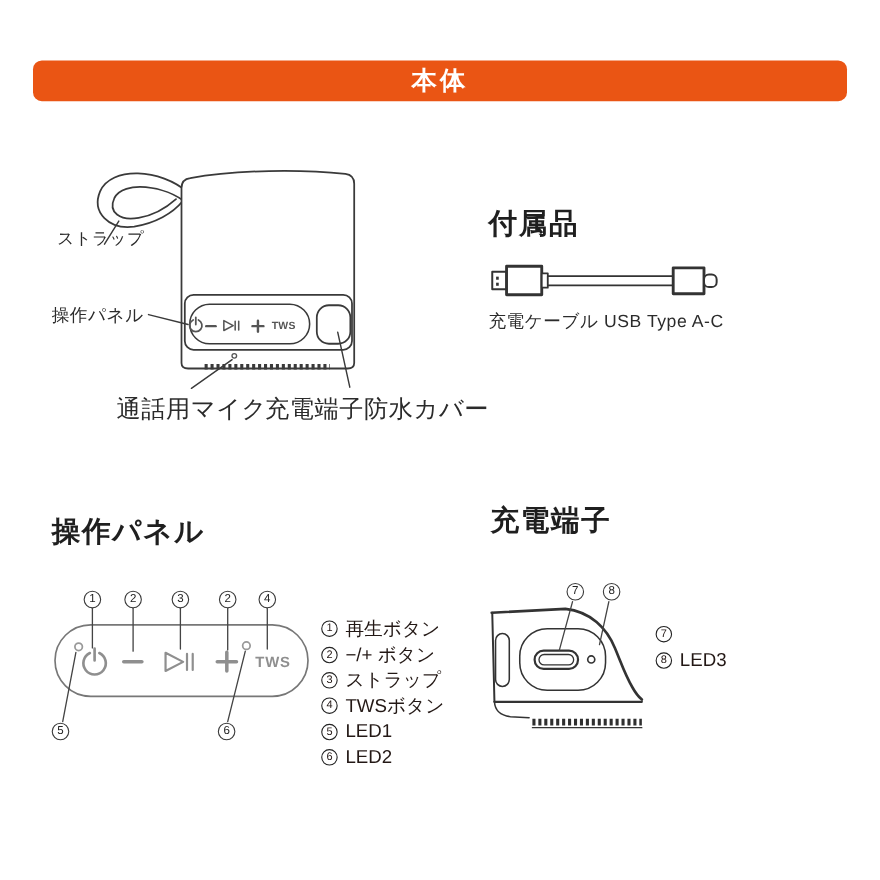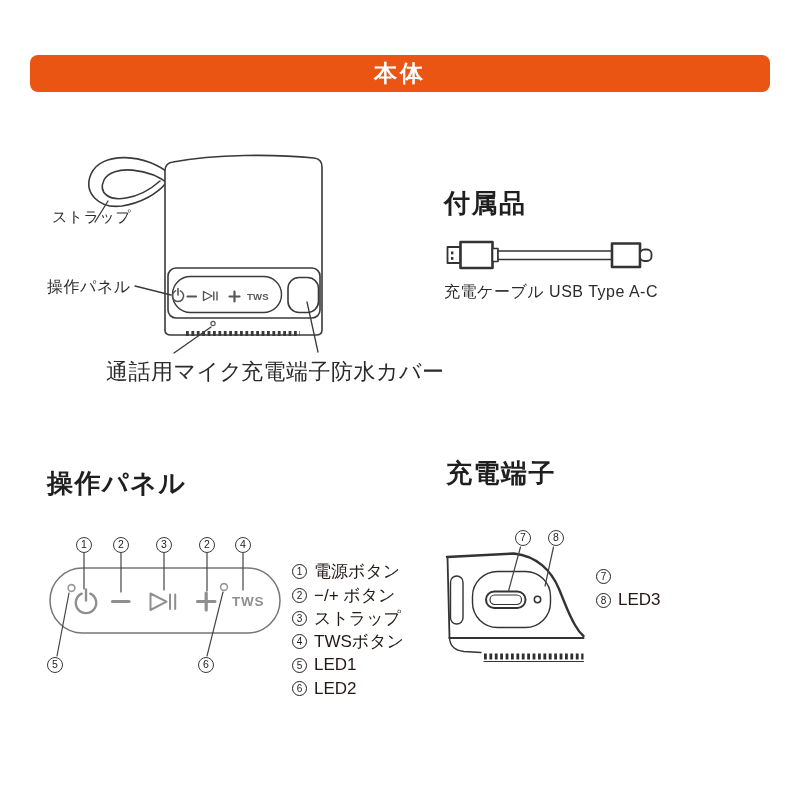--- a/index.html
+++ b/index.html
@@ -145,21 +145,21 @@
   <span class="co" style="left:113px; top:537px;">2</span>
   <span class="co" style="left:156px; top:537px;">3</span>
   <span class="co" style="left:199px; top:537px;">2</span>
   <span class="co" style="left:235px; top:537px;">4</span>
   <span class="co" style="left:47px;  top:657px;">5</span>
   <span class="co" style="left:198px; top:657px;">6</span>
 
   <div class="legend" style="left:292px; top:560px;">
     <div class="legend-row">
       <span class="legend-num">1</span>
-      <span>電源ボタン</span>
+      <span>再生ボタン</span>
     </div>
     <div class="legend-row">
       <span class="legend-num">2</span>
       <span>−/+ ボタン</span>
     </div>
     <div class="legend-row">
       <span class="legend-num">3</span>
       <span>ストラップ</span>
     </div>
     <div class="legend-row">

